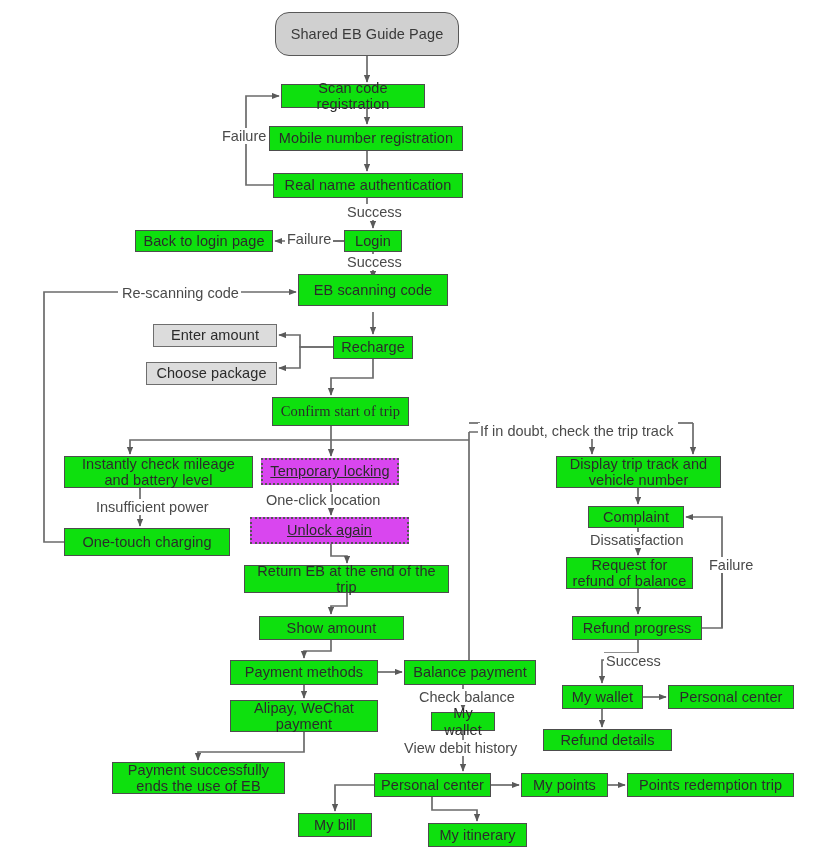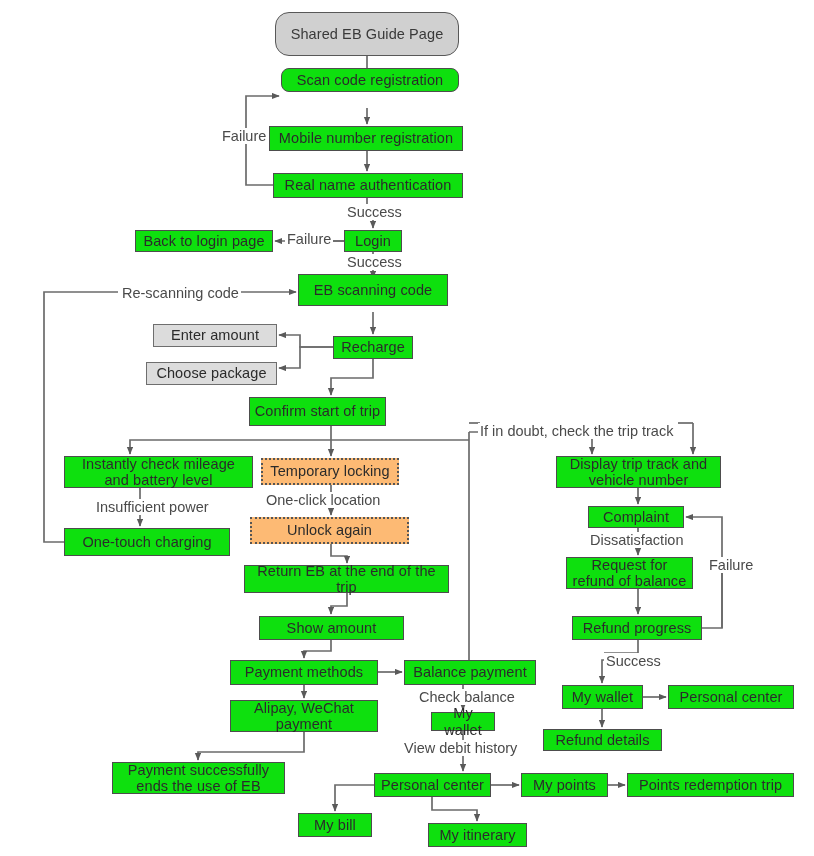--- a/index.html
+++ b/index.html
@@ -41,22 +41,23 @@
   }
   .node.green {
     background: #0ee00e;
     border: 1.6px solid #4d4d4d;
   }
   .node.gray {
     background: #dcdcdc;
     border: 1.6px solid #6e6e6e;
   }
   .node.gray-dotted {
-    background: #fdba74;
+    background: #d946ef;
     border: 2px dotted #555555;
+    text-decoration: underline;
   }
   .node.start {
     background: #d0d0d0;
     border: 1.8px solid #585858;
     border-radius: 14px;
     color: #3a3a3a;
   }
   .edge-label {
     position: absolute;
     color: #4a4a4a;
@@ -172,30 +173,30 @@
       <path d="M678,423 L693,423"></path>
 
       <path d="M722,628 L722,560"></path>
 
       <path d="M604,653 L638,653"></path>
     </g>
   </svg>
 
   <div id="nodes-layer">
       <div class="node start" style="left: 275px; top: 12px; width: 184px; height: 44px;">Shared EB Guide Page</div>
-      <div class="node green" style="left: 281px; top: 68px; width: 178px; height: 24px; border-radius: 8px;">Scan code registration</div>
+      <div class="node green" style="left: 281px; top: 84px; width: 144px; height: 24px;">Scan code registration</div>
       <div class="node green" style="left: 269px; top: 126px; width: 194px; height: 25px;">Mobile number registration</div>
       <div class="node green" style="left: 273px; top: 173px; width: 190px; height: 25px;">Real name authentication</div>
       <div class="node green" style="left: 135px; top: 230px; width: 138px; height: 22px;">Back to login page</div>
       <div class="node green" style="left: 344px; top: 230px; width: 58px; height: 22px;">Login</div>
       <div class="node green" style="left: 298px; top: 274px; width: 150px; height: 32px;">EB scanning code</div>
       <div class="node gray" style="left: 153px; top: 324px; width: 124px; height: 23px;">Enter amount</div>
       <div class="node gray" style="left: 146px; top: 362px; width: 131px; height: 23px;">Choose package</div>
       <div class="node green" style="left: 333px; top: 336px; width: 80px; height: 23px;">Recharge</div>
-      <div class="node green" style="left: 249px; top: 397px; width: 137px; height: 29px;">Confirm start of trip</div>
+      <div class="node green" style="left: 272px; top: 397px; width: 137px; height: 29px; font-family: Liberation Serif, serif;">Confirm start of trip</div>
       <div class="node green" style="left: 64px; top: 456px; width: 189px; height: 32px;">Instantly check mileage and battery level</div>
       <div class="node gray-dotted" style="left: 261px; top: 458px; width: 138px; height: 27px;">Temporary locking</div>
       <div class="node gray-dotted" style="left: 250px; top: 517px; width: 159px; height: 27px;">Unlock again</div>
       <div class="node green" style="left: 64px; top: 528px; width: 166px; height: 28px;">One-touch charging</div>
       <div class="node green" style="left: 556px; top: 456px; width: 165px; height: 32px;">Display trip track and vehicle number</div>
       <div class="node green" style="left: 588px; top: 506px; width: 96px; height: 22px;">Complaint</div>
       <div class="node green" style="left: 566px; top: 557px; width: 127px; height: 32px;">Request for refund of balance</div>
       <div class="node green" style="left: 572px; top: 616px; width: 130px; height: 24px;">Refund progress</div>
       <div class="node green" style="left: 244px; top: 565px; width: 205px; height: 28px;">Return EB at the end of the trip</div>
       <div class="node green" style="left: 259px; top: 616px; width: 145px; height: 24px;">Show amount</div>
@@ -204,21 +205,21 @@
       <div class="node green" style="left: 230px; top: 700px; width: 148px; height: 32px;">Alipay, WeChat payment</div>
       <div class="node green" style="left: 431px; top: 712px; width: 64px; height: 19px;">My wallet</div>
       <div class="node green" style="left: 112px; top: 762px; width: 173px; height: 32px;">Payment successfully ends the use of EB</div>
       <div class="node green" style="left: 374px; top: 773px; width: 117px; height: 24px;">Personal center</div>
       <div class="node green" style="left: 521px; top: 773px; width: 87px; height: 24px;">My points</div>
       <div class="node green" style="left: 627px; top: 773px; width: 167px; height: 24px;">Points redemption trip</div>
       <div class="node green" style="left: 298px; top: 813px; width: 74px; height: 24px;">My bill</div>
       <div class="node green" style="left: 428px; top: 823px; width: 99px; height: 24px;">My itinerary</div>
       <div class="node green" style="left: 562px; top: 685px; width: 81px; height: 24px;">My wallet</div>
       <div class="node green" style="left: 668px; top: 685px; width: 126px; height: 24px;">Personal center</div>
-      <div class="node green" style="left: 543px; top: 729px; width: 119px; height: 22px;">Refund details</div>
+      <div class="node green" style="left: 543px; top: 729px; width: 129px; height: 22px;">Refund details</div>
     </div>
 
   <div id="labels-layer">
       <div class="edge-label" style="left: 220px; top: 128px;">Failure</div>
       <div class="edge-label" style="left: 345px; top: 204px;">Success</div>
       <div class="edge-label" style="left: 285px; top: 231px;">Failure</div>
       <div class="edge-label" style="left: 345px; top: 254px;">Success</div>
       <div class="edge-label" style="left: 120px; top: 285px;">Re-scanning code</div>
       <div class="edge-label" style="left: 94px; top: 499px;">Insufficient power</div>
       <div class="edge-label" style="left: 264px; top: 492px;">One-click location</div>

